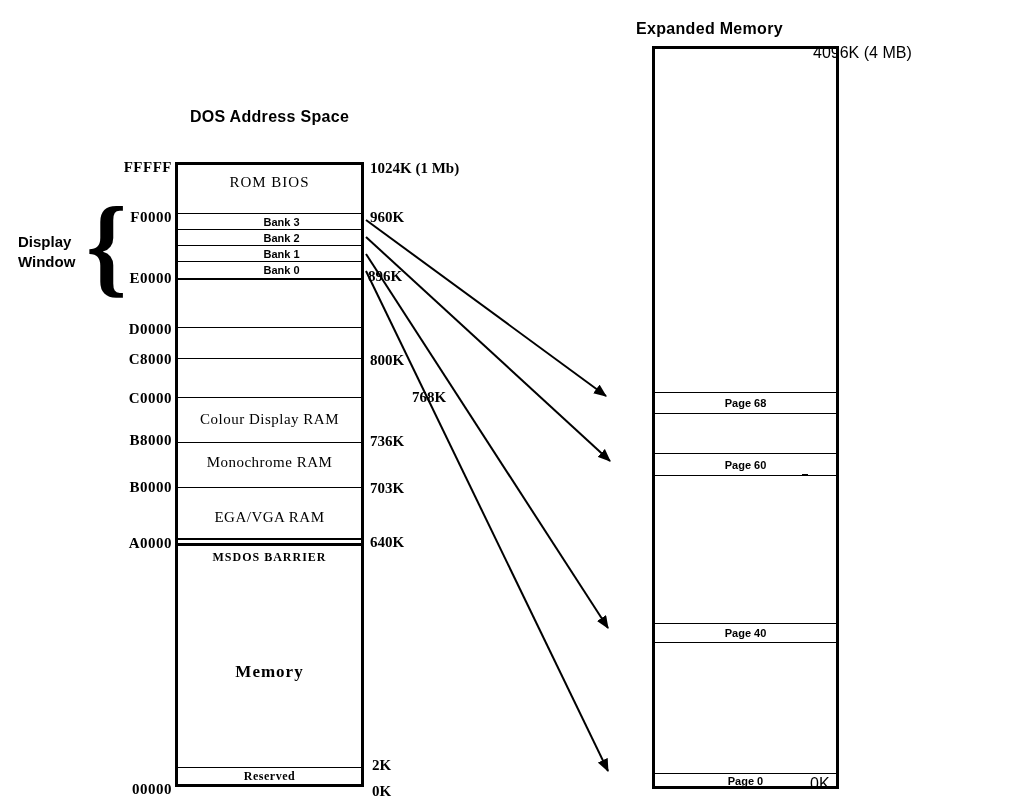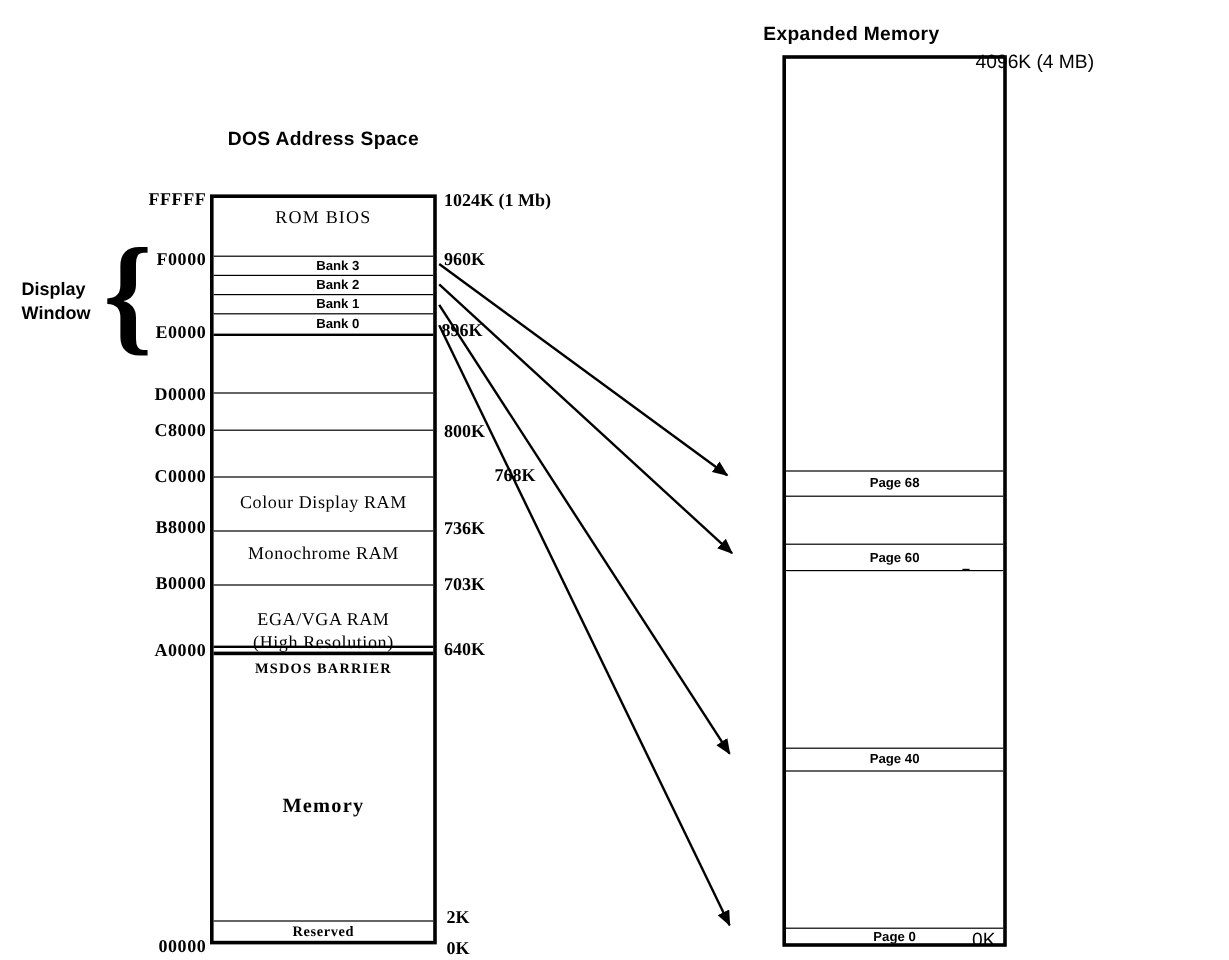--- a/index.html
+++ b/index.html
@@ -74,21 +74,20 @@
 
     <div class="sect serif" style="top:9px;font-size:15px;font-weight:normal;letter-spacing:1px;">ROM BIOS</div>
     <div class="sect banklbl" style="top:51px;">Bank 3</div>
     <div class="sect banklbl" style="top:67px;">Bank 2</div>
     <div class="sect banklbl" style="top:83px;text-align:center;">Bank 1</div>
     <div class="sect banklbl" style="top:99px;">Bank 0</div>
     <div class="sect serif" style="top:246px;font-size:15px;letter-spacing:0.5px;">Colour Display RAM</div>
     <div class="sect serif" style="top:289px;font-size:15px;letter-spacing:0.5px;">Monochrome RAM</div>
     <div class="sect serif" style="top:323px;font-size:15px;line-height:19px;letter-spacing:0.5px;margin-top:20px;">
       <div>EGA/VGA RAM</div>
-      <div>(High Resolution)</div>
     </div>
     <div class="sect serif" style="top:385px;font-size:12px;font-weight:bold;letter-spacing:1px;">MSDOS BARRIER</div>
     <div class="sect serif" style="top:497px;font-size:17px;font-weight:bold;letter-spacing:1px;">Memory</div>
     <div class="sect serif" style="top:604px;font-size:12px;font-weight:bold;letter-spacing:0.5px;">Reserved</div>
   </div>
 
   <div class="box" style="left:616px;top:46px;width:181px;height:737px;margin-left:36px;">
     <div class="hline" style="top:343px;"></div>
     <div class="hline" style="top:364px;"></div>
     <div class="hline" style="top:404px;"></div>

